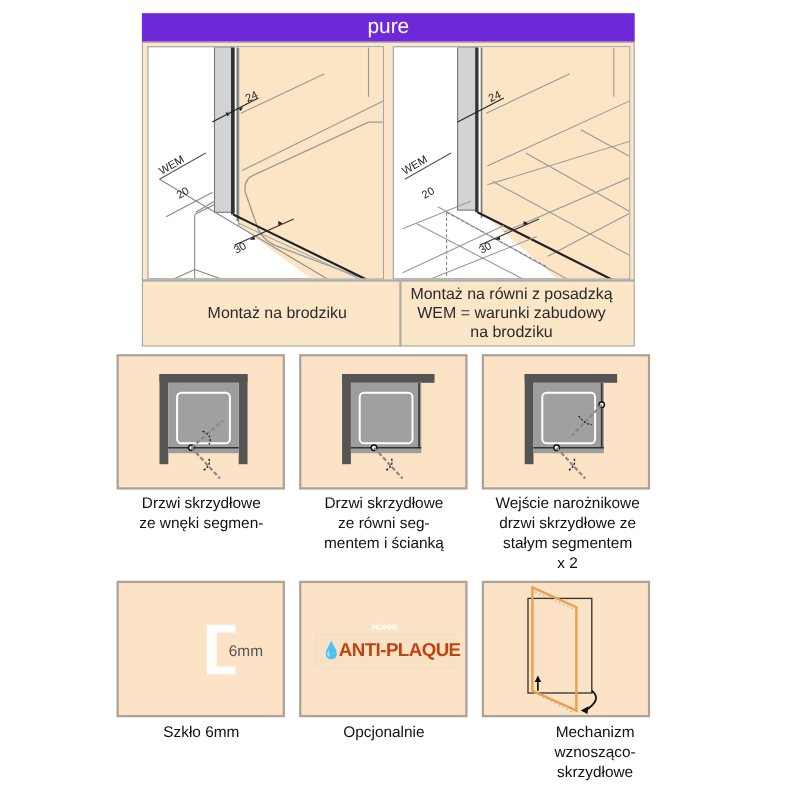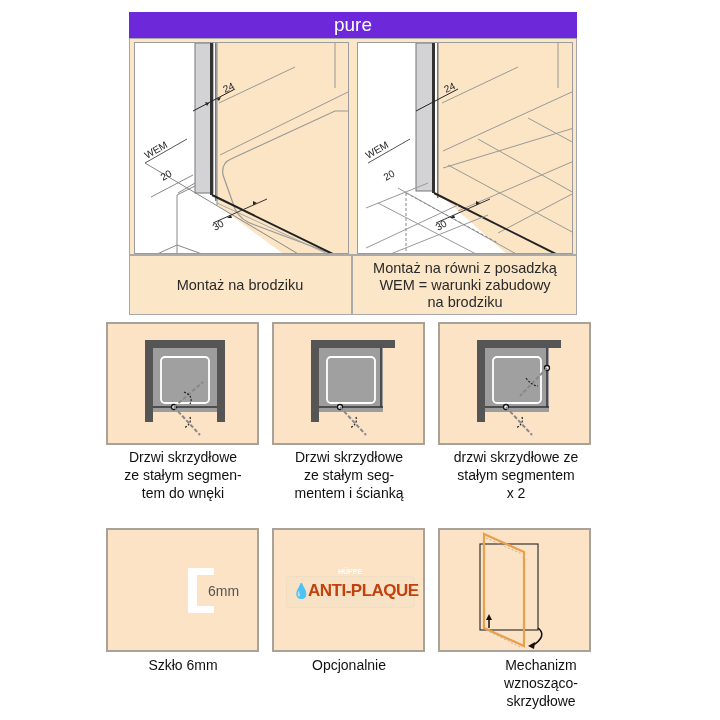--- a/index.html
+++ b/index.html
@@ -109,21 +109,21 @@
     <polygon points="96,172 92,175 97,175" fill="#222"></polygon>
     <polygon points="118,162 122,160 118,158" fill="#222"></polygon>
     <text x="88" y="50" font-size="10" fill="#222" transform="rotate(-25 88 50)" font-family="Liberation Sans, sans-serif">24</text>
     <text x="10" y="116" font-size="10" fill="#222" transform="rotate(-30 10 116)" font-family="Liberation Sans, sans-serif">WEM</text>
     <text x="28" y="138" font-size="10" fill="#222" transform="rotate(-30 28 138)" font-family="Liberation Sans, sans-serif">20</text>
     <text x="80" y="188" font-size="10" fill="#222" transform="rotate(-30 80 188)" font-family="Liberation Sans, sans-serif">30</text>
   </svg>
 </div>
 
 <div class="abs caption-row">
-  <div class="abs cap-cell" style="left:0;width:224px;border-right:2px solid #aaa;box-sizing:border-box;">Montaż na brodziku</div>
+  <div class="abs cap-cell" style="left:12px;width:224px;border-right:2px solid #aaa;box-sizing:border-box;">Montaż na brodziku</div>
   <div class="abs cap-cell" style="left:224px;width:224px;flex-direction:column;">
     <span>Montaż na równi z posadzką</span>
     <span>WEM = warunki zabudowy</span>
     <span>na brodziku</span>
   </div>
 </div>
 
 <div class="abs tile" style="left:106px;top:322px;width:153px;height:123px;">
   <svg width="149" height="119" viewBox="0 0 149 119">
     <rect x="37" y="16" width="80" height="8" fill="#555"></rect>
@@ -164,29 +164,29 @@
     <circle cx="107" cy="44" r="2.5" fill="#fff" stroke="#111" stroke-width="1.3"></circle>
     <line x1="107" y1="44" x2="80" y2="72" stroke="#888" stroke-width="2" stroke-dasharray="4,2"></line>
     <line x1="66" y1="83" x2="92" y2="111" stroke="#888" stroke-width="2" stroke-dasharray="4,2"></line>
     <path d="M86,54 Q92,62 98,62" fill="none" stroke="#222" stroke-width="1.2" stroke-dasharray="2,1.5"></path>
     <path d="M82,93 Q84,100 76,104" fill="none" stroke="#222" stroke-width="1.2" stroke-dasharray="2,1.5"></path>
   </svg>
 </div>
 
 <div class="abs tile-cap" style="left:100px;top:448px;width:166px;">
   <div>Drzwi skrzydłowe</div>
-  <div>ze stałym segmen-</div>
-  <div>tem do wnęki</div>
+  <div>ze wnęki segmen-</div>
 </div>
 <div class="abs tile-cap" style="left:266px;top:448px;width:166px;">
   <div>Drzwi skrzydłowe</div>
-  <div>ze stałym seg-</div>
+  <div>ze równi seg-</div>
   <div>mentem i ścianką</div>
 </div>
 <div class="abs tile-cap" style="left:430px;top:448px;width:172px;">
+  <div>Wejście narożnikowe</div>
   <div>drzwi skrzydłowe ze</div>
   <div>stałym segmentem</div>
   <div>x 2</div>
 </div>
 
 <div class="abs tile" style="left:106px;top:528px;width:153px;height:124px;padding-left:36px;">
   <svg width="149" height="120" viewBox="0 0 149 120">
     <path d="M44,38 L70,38 L70,45 L53,45 L53,76 L70,76 L70,83 L44,83 Z" fill="#ffffff"></path>
     <text x="64" y="66" font-size="14" fill="#555" font-family="Liberation Sans, sans-serif">6mm</text>
   </svg>

